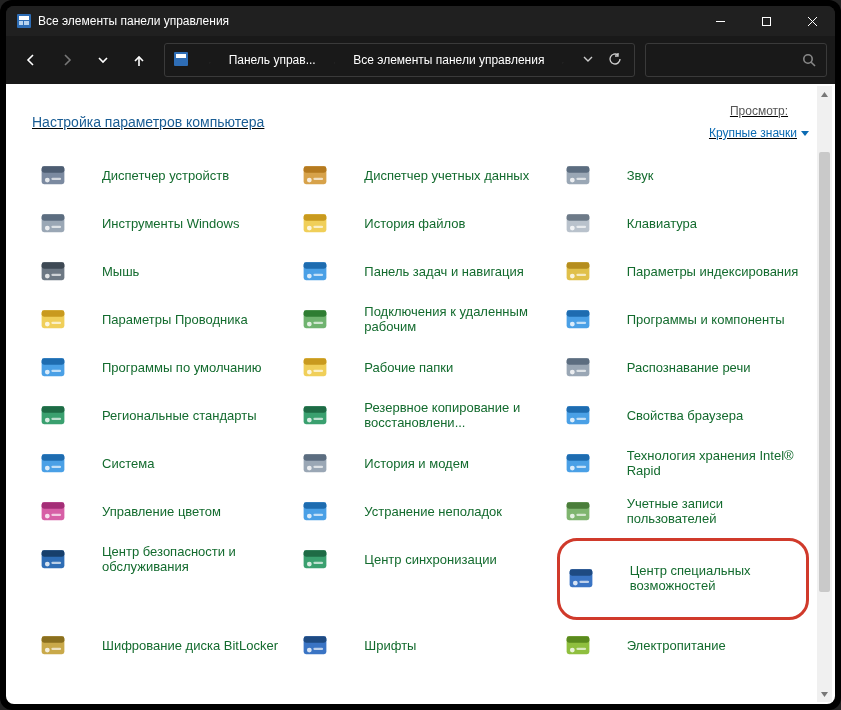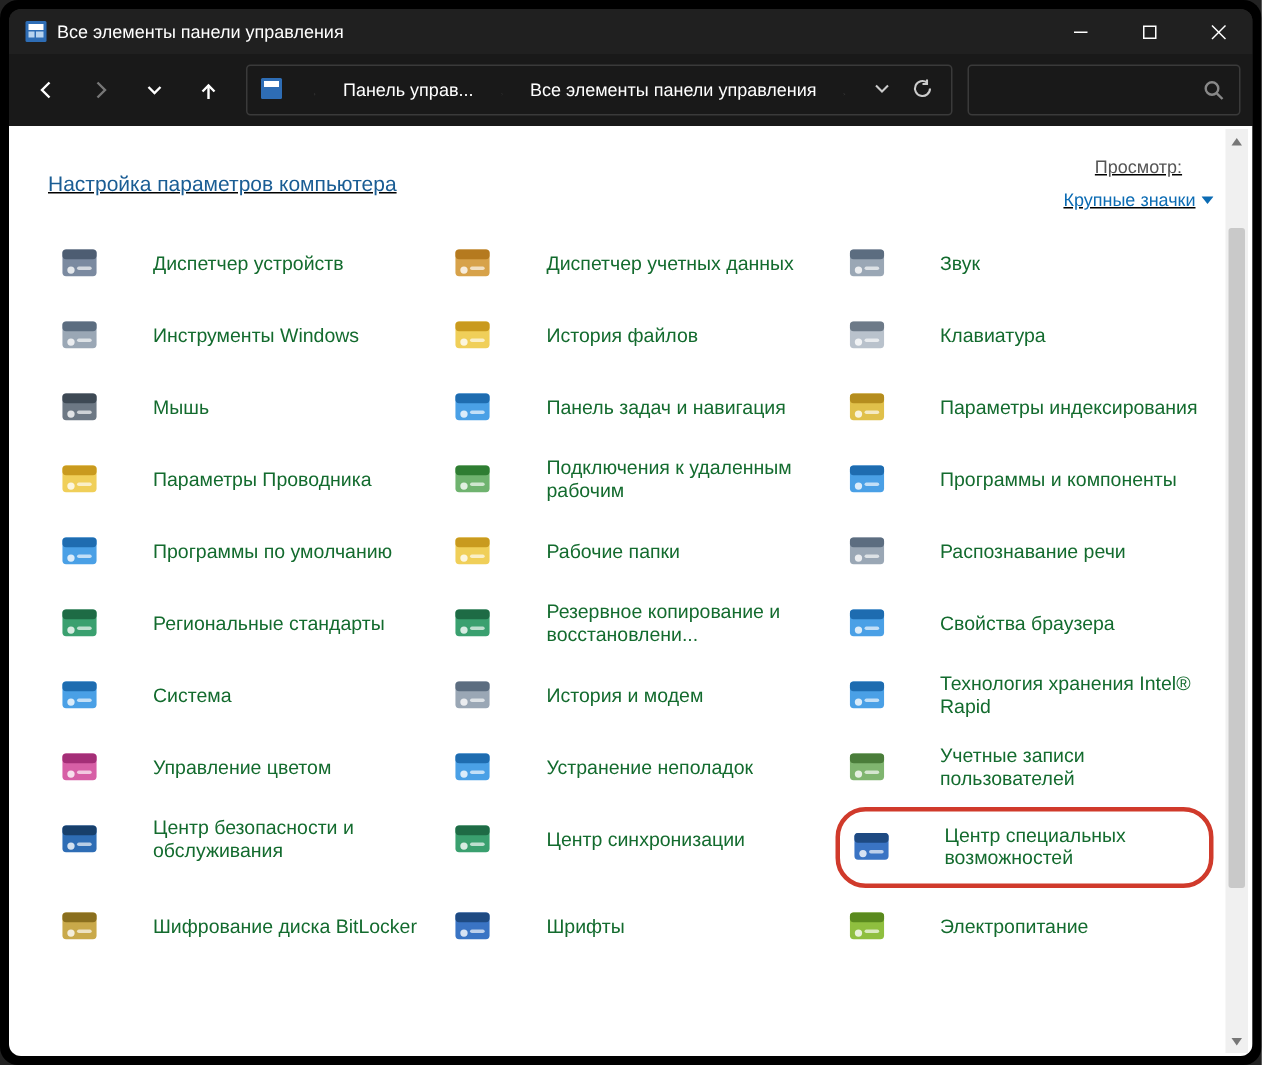--- a/index.html
+++ b/index.html
@@ -32,21 +32,21 @@
   .htitle{color:#1a5d94;font-size:14px;}
   .viewsel{display:flex;align-items:center;font-size:12px;gap:8px;flex-direction:column;}
   .viewsel .lbl{color:#555;}
   .viewsel .val{color:#0b6bb3;display:flex;align-items:center;gap:4px;}
   .viewsel .val svg{fill:#0b6bb3;width:8px;height:8px;}
   
   .grid{display:grid;grid-template-columns:repeat(3,1fr);column-gap:10px;row-gap:4px;}
   .item{display:flex;align-items:center;height:44px;padding:0 4px;border-radius:2px;gap:24px;}
   .item .icon{width:34px;height:34px;flex:0 0 34px;display:flex;align-items:center;justify-content:center;margin-right:8px;}
   .item .label{color:#136b2e;font-size:13px;line-height:1.15;}
-  .item.highlight{border:3px solid #d03a2b;border-radius:20px;padding:0 4px;height:48px;}
+  .item.highlight{border:3px solid #d03a2b;border-radius:20px;padding:14px 4px;height:48px;}
   .item.highlight .label{color:#136b2e;}
   .item[data-interactable="true"]{cursor:pointer;}
   .scrollbar{position:absolute;right:3px;top:2px;bottom:2px;width:15px;background:#f0f0f0;display:flex;flex-direction:column;align-items:center;}
   .scrollbar .arrow{height:16px;display:flex;align-items:center;justify-content:center;width:100%;}
   .scrollbar .track{flex:1;width:100%;position:relative;}
   .scrollbar .thumb{position:absolute;left:2px;right:2px;top:50px;height:440px;background:#c9c9c9;border-radius:2px;}
   .scrollbar svg{fill:#777;width:9px;height:9px;}
   
   .ico{width:30px;height:30px;border-radius:4px;display:flex;align-items:center;justify-content:center;}
   .ico svg{width:26px;height:26px;}

